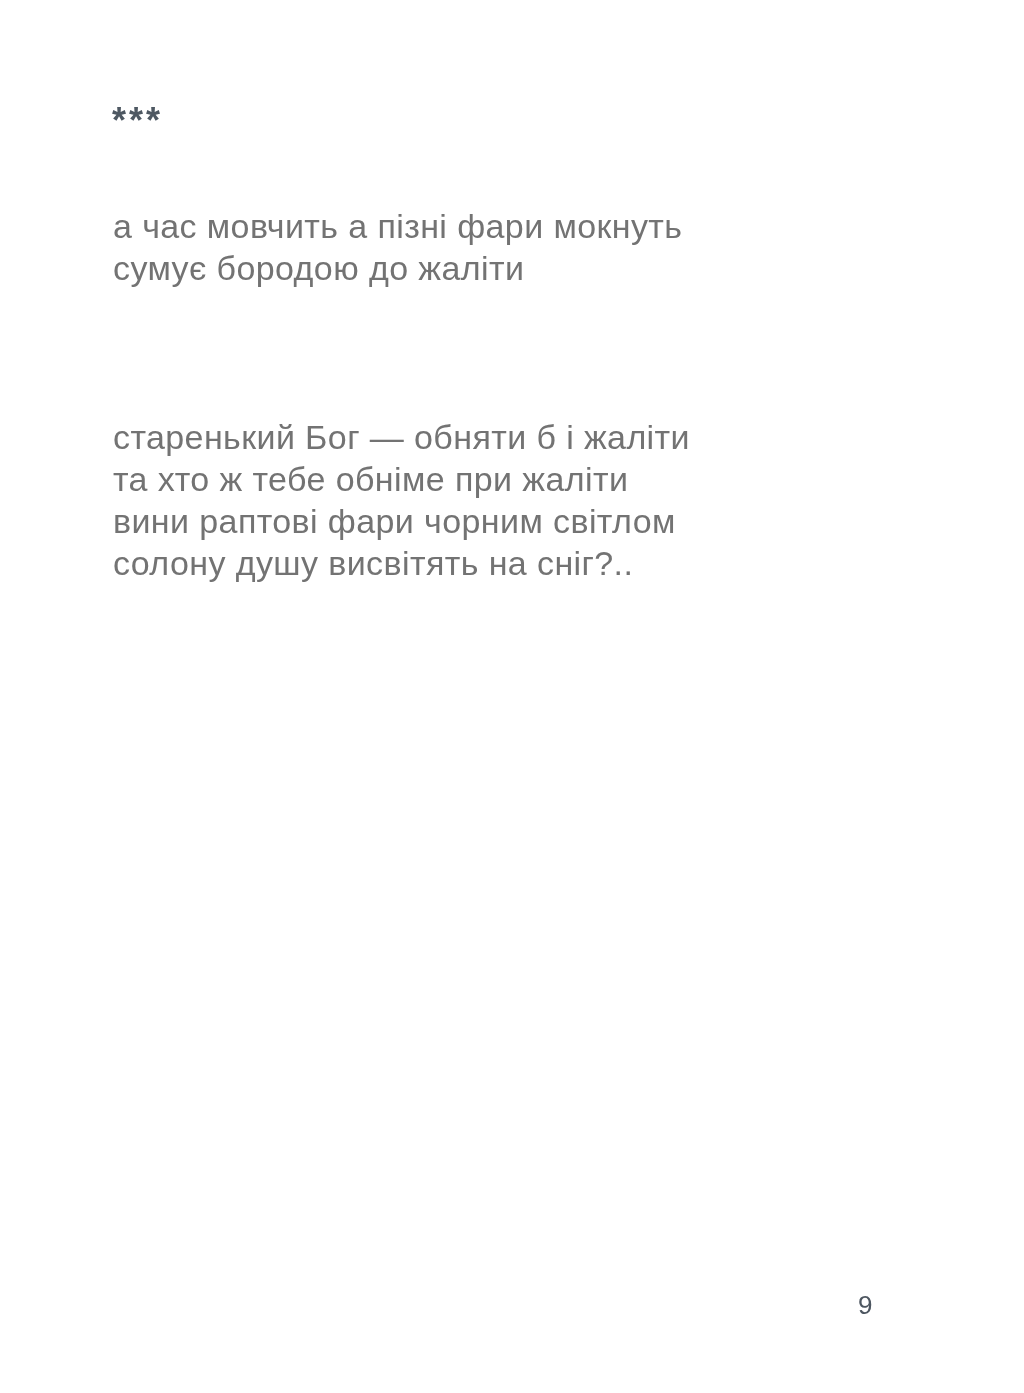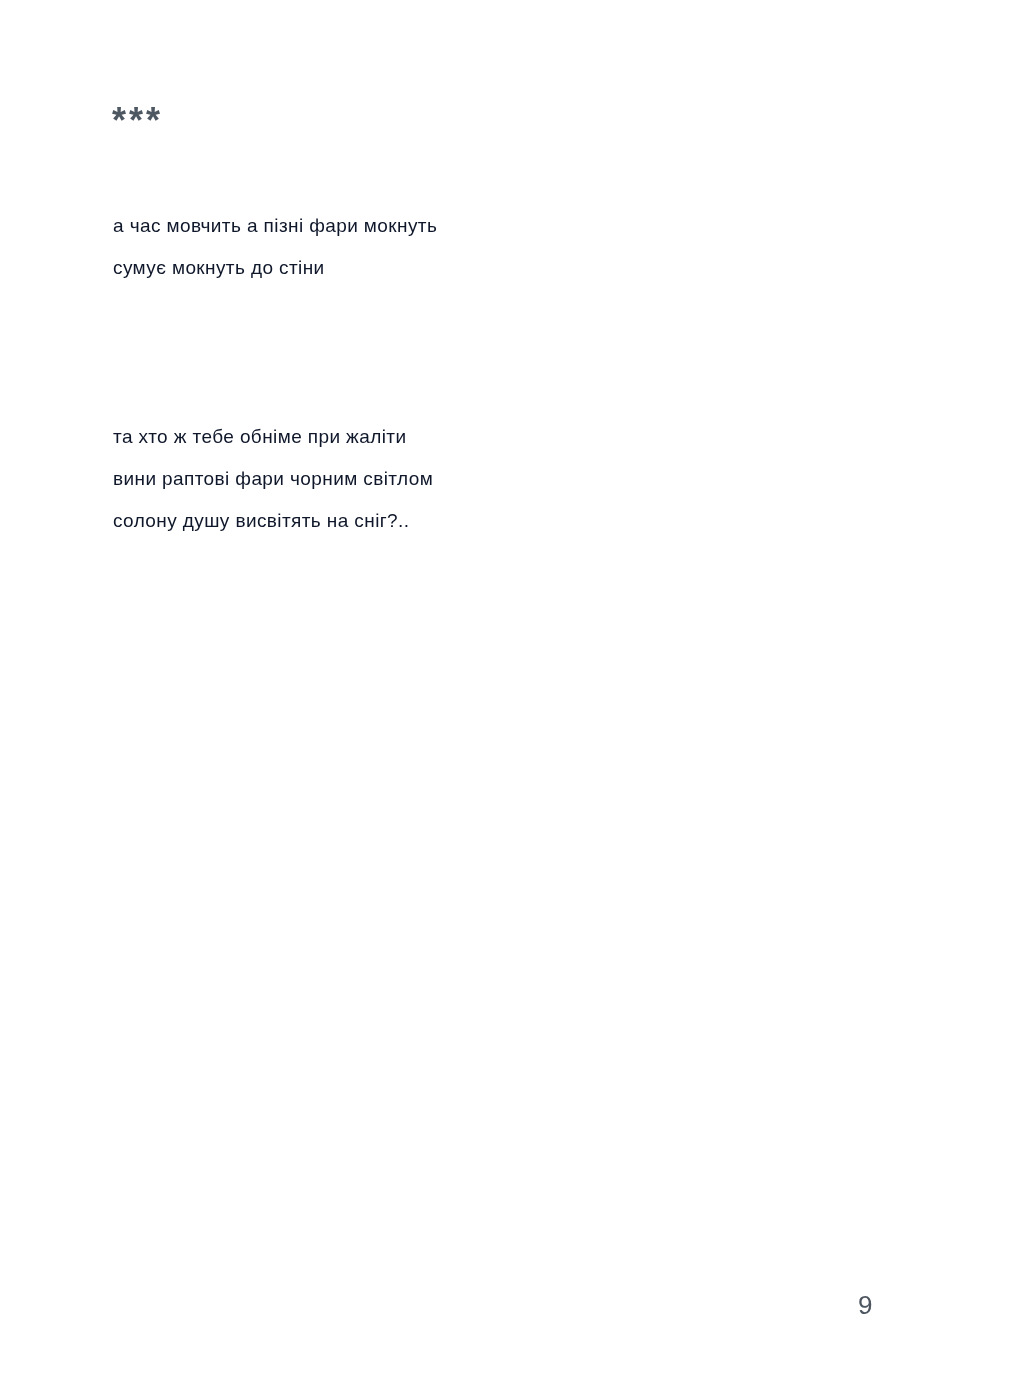--- a/index.html
+++ b/index.html
@@ -21,22 +21,22 @@
     top: 103px;
     font-size: 36px;
     font-weight: 700;
     letter-spacing: 3px;
     color: #4e5862;
     line-height: 1;
   }
   .stanza {
     position: absolute;
     left: 113px;
-    color: #0f172a;
-    font-size: 19px;
+    color: #737373;
+    font-size: 34px;
     line-height: 42px;
     letter-spacing: 0.4px;
     white-space: nowrap;
   }
   .stanza-1 { top: 205px; }
   .stanza-2 { top: 416px; }
   .page-number {
     position: absolute;
     left: 858px;
     top: 1290px;
@@ -47,24 +47,25 @@
 </style>
 </head>
 <body>
 
 <div class="page">
 
   <div class="divider">***</div>
 
   <div class="stanza stanza-1">
     <div class="line">а час мовчить а пізні фари мокнуть</div>
-    <div class="line">сумує мокнуть до стіни</div>
+    <div class="line">сумує бородою до жаліти</div>
   </div>
 
   <div class="stanza stanza-2">
+    <div class="line">старенький Бог — обняти б і жаліти</div>
     <div class="line">та хто ж тебе обніме при жаліти</div>
     <div class="line">вини раптові фари чорним світлом</div>
     <div class="line">солону душу висвітять на сніг?..</div>
   </div>
 
   <div class="page-number">9</div>
 
 </div>
 
 </body></html>

